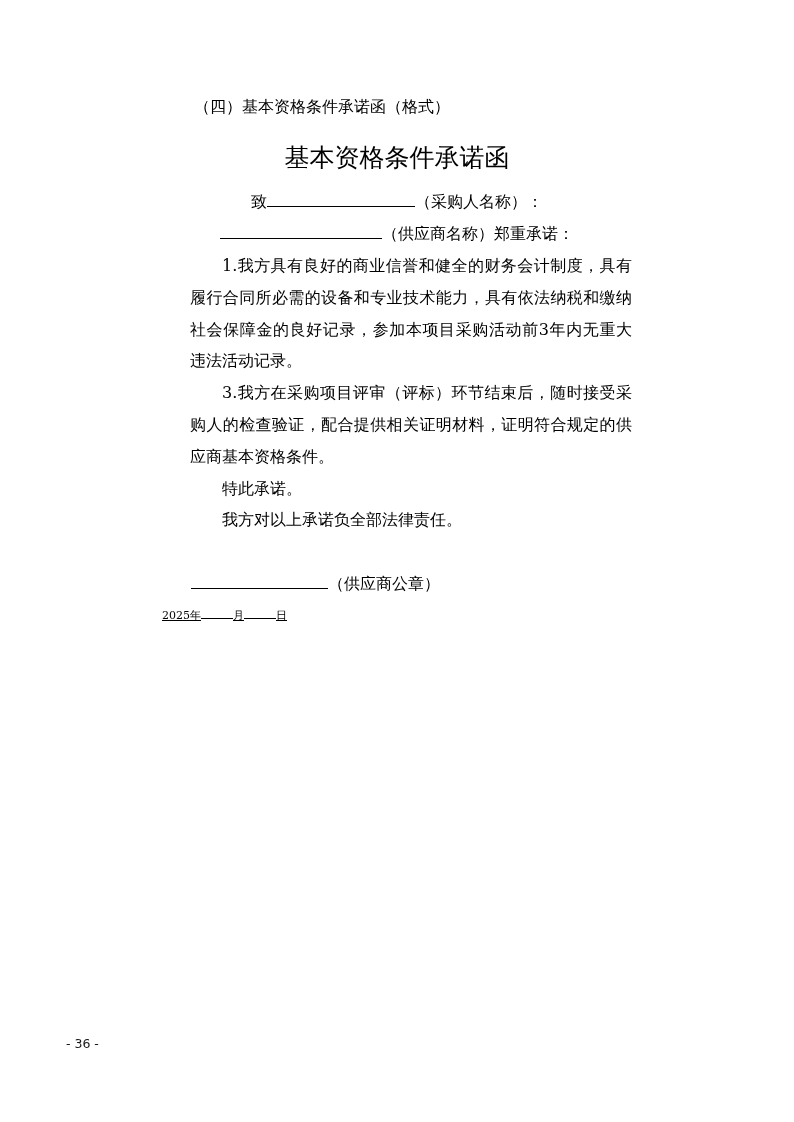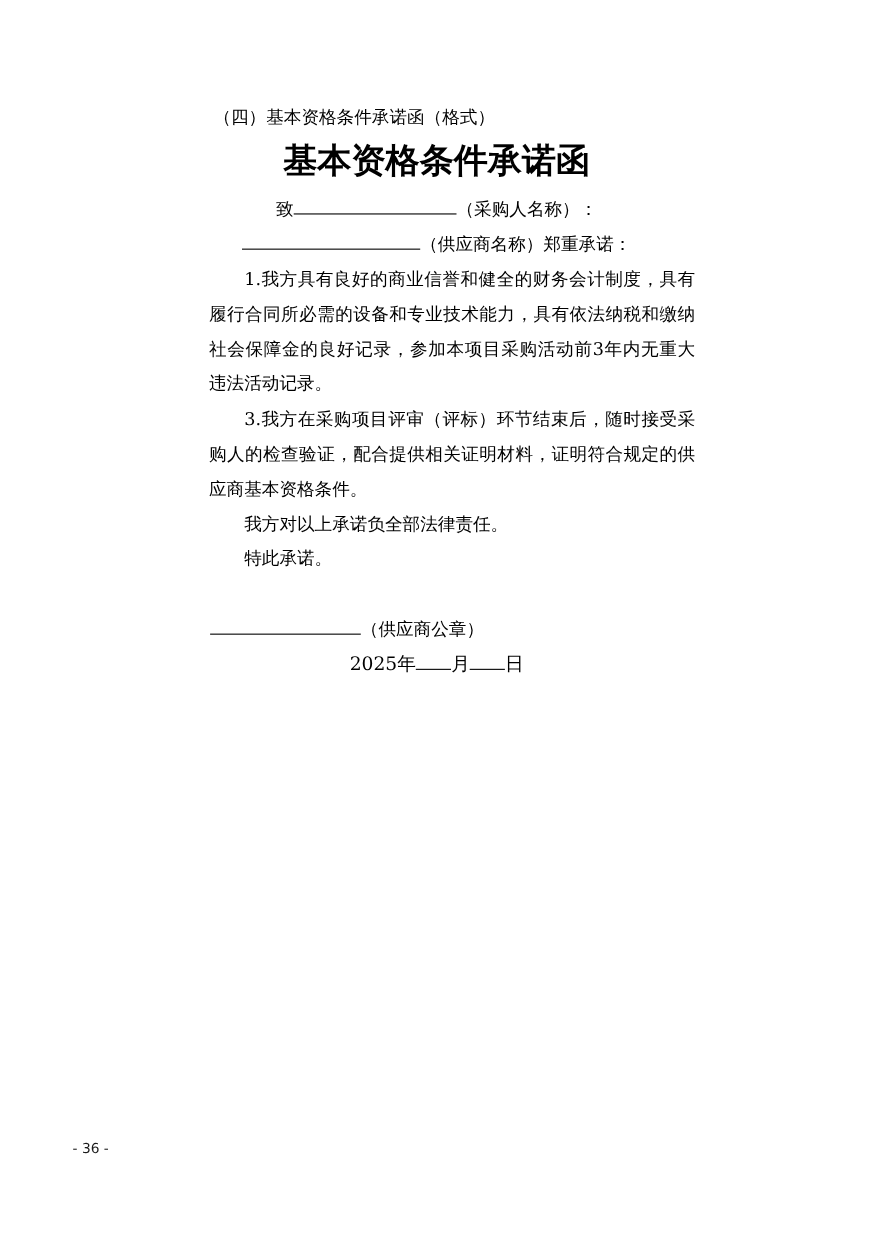--- a/index.html
+++ b/index.html
@@ -16,25 +16,25 @@
   }
   .content { padding: 94px 96px 0 96px; }
 
   .section-heading {
     font-size: 16px;
     line-height: 26px;
     text-indent: 2em;
     font-weight: normal;
   }
   .doc-title {
-    font-size: 31px;
-    font-weight: bold;
+    font-size: 25px;
+    font-weight: normal;
     text-align: center;
     line-height: 36px;
-    margin-top: 8px;
+    margin-top: 20px;
     margin-bottom: 10px;
   }
   .line {
     font-size: 16px;
     line-height: 32px;
     text-align: center;
   }
   .para {
     font-size: 16px;
     line-height: 31.8px;
@@ -53,23 +53,24 @@
   .blank-seal { width: 137px; }
   .blank-date { width: 32px; }
 
   .sig-line {
     margin-top: 32px;
     padding-left: 29px;
     font-size: 16px;
     line-height: 32px;
   }
   .date-line {
-    font-size: 17px;
+    font-size: 11px;
     line-height: 32px;
-    text-align: center;
+    text-align: left;
+    text-decoration: underline;
   }
   .footer {
     position: absolute;
     top: 1036px;
     left: 0;
     width: 100%;
     text-align: left;
     font-family: "DejaVu Sans", "Liberation Sans", sans-serif;
     font-size: 12.5px;
     color: #1a1a1a;
@@ -87,23 +88,23 @@
 
     <p class="line"><span>致</span><span class="blank blank-recipient"></span><span>（采购人名称）：</span></p>
 
     <p class="line"><span class="blank blank-supplier"></span><span>（供应商名称）郑重承诺：</span></p>
 
     <p class="para">1.我方具有良好的商业信誉和健全的财务会计制度，具有履行合同所必需的设备和专业技术能力，具有依法纳税和缴纳社会保障金的良好记录，参加本项目采购活动前3年内无重大违法活动记录。</p>
 
 
     <p class="para">3.我方在采购项目评审（评标）环节结束后，随时接受采购人的检查验证，配合提供相关证明材料，证明符合规定的供应商基本资格条件。</p>
 
+    <p class="para">特此承诺。</p>
+
     <p class="para">我方对以上承诺负全部法律责任。</p>
-
-    <p class="para">特此承诺。</p>
 
     <p class="sig-line"><span class="blank blank-seal"></span><span>（供应商公章）</span></p>
 
     <p class="date-line"><span>2025年</span><span class="blank blank-date"></span><span>月</span><span class="blank blank-date"></span><span>日</span></p>
 
   </div>
 
   <div class="footer">- 36 -</div>
 </div>
 

